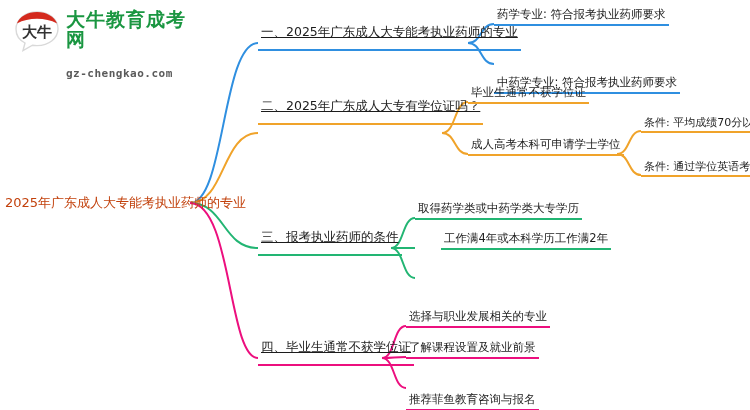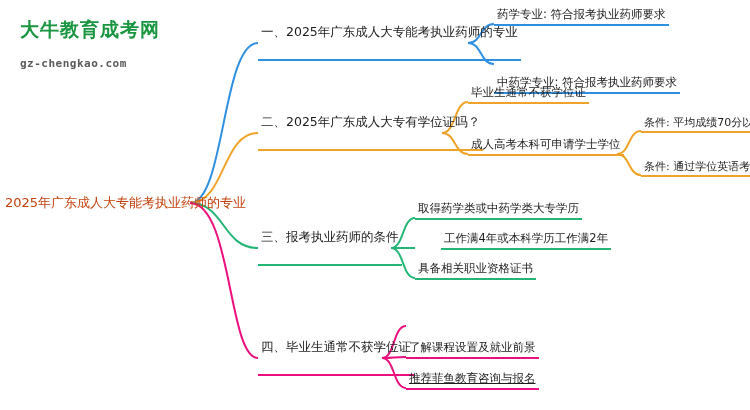--- a/index.html
+++ b/index.html
@@ -26,21 +26,21 @@
   
   .node{position:absolute;white-space:nowrap;line-height:1;
         font-family:"DejaVu Sans","Liberation Sans",sans-serif;color:#1c1c1c;}
   .node .txt{display:block;padding:0 3px 3px 3px;}
 
   
   .root{font-size:13px;color:#c2410c;left:2px;top:196px;}
 
   
   .l1{font-size:12.5px;}
-  .l1 .txt{padding-bottom:20px;}
+  .l1 .txt{padding-bottom:10px;text-decoration:underline;}
 
   
   .l2{font-size:11.5px;}
   .l3{font-size:11px;}
 
   
   .u-blue{border-bottom:2px solid #2f8fe0;text-align:center;}
   .u-orange{border-bottom:2px solid #f0a32a;}
   .u-green{border-bottom:2px solid #22b573;}
   .u-pink{border-bottom:2px solid #ec0f7e;}
@@ -70,41 +70,50 @@
     <path d="M391,248 C404,248 402,218 415,218" fill="none" stroke="#22b573" stroke-width="2"></path>
     <path d="M391,248 C404,248 402,248 415,248" fill="none" stroke="#22b573" stroke-width="2"></path>
     <path d="M391,248 C404,248 402,278 415,278" fill="none" stroke="#22b573" stroke-width="2"></path>
 
     <path d="M382,358 C395,358 393,326 406,326" fill="none" stroke="#ec0f7e" stroke-width="2"></path>
     <path d="M382,358 C395,358 393,357 406,357" fill="none" stroke="#ec0f7e" stroke-width="2"></path>
     <path d="M382,358 C395,358 393,388 406,388" fill="none" stroke="#ec0f7e" stroke-width="2"></path>
   </svg>
 
   <div class="logo">
+    <span class="logo-mark">
+      <svg width="46" height="42" viewBox="0 0 46 42" xmlns="http://www.w3.org/2000/svg">
+        <path d="M23 2 C11 2 2 9.5 2 19 C2 25 5.5 30.2 11 33 L9 40.5 L18.5 35.2
+                 C20 35.5 21.5 35.6 23 35.6 C35 35.6 44 28.2 44 18.8 C44 9.4 35 2 23 2 Z" fill="#ffffff" stroke="#d9d9d9" stroke-width="1.4"></path>
+        <path d="M23 2 C13.5 2 5.6 6.7 2.9 13.4 C9 10.2 15.6 8.7 23 8.7
+                 C30.4 8.7 37 10.2 43.1 13.4 C40.4 6.7 32.5 2 23 2 Z" fill="#d42a1e"></path>
+        <text x="23" y="27" text-anchor="middle" font-size="15" font-weight="bold" fill="#333" font-family="DejaVu Sans, sans-serif">大牛</text>
+      </svg>
+    </span>
     <span class="logo-text">
       <span class="logo-title">大牛教育成考网</span>
       <span class="logo-sub">gz-chengkao.com</span>
     </span>
   </div>
 
   <div class="node root">
     <span class="txt u-none">2025年广东成人大专能考执业药师的专业</span>
   </div>
 
   <div class="node l1" style="left:258px;top:26px;">
     <span class="txt u-blue">一、2025年广东成人大专能考执业药师的专业</span>
   </div>
   <div class="node l2" style="left:494px;top:9px;">
     <span class="txt u-blue">药学专业: 符合报考执业药师要求</span>
   </div>
   <div class="node l2" style="left:494px;top:49px;margin-top:28px;">
     <span class="txt u-blue">中药学专业: 符合报考执业药师要求</span>
   </div>
 
-  <div class="node l1" style="left:258px;top:116px;">
+  <div class="node l1" style="left:258px;top:100px;">
     <span class="txt u-orange">二、2025年广东成人大专有学位证吗？</span>
   </div>
   <div class="node l2" style="left:468px;top:87px;">
     <span class="txt u-orange">毕业生通常不获学位证</span>
   </div>
   <div class="node l2" style="left:468px;top:139px;">
     <span class="txt u-orange">成人高考本科可申请学士学位</span>
   </div>
   <div class="node l3" style="left:641px;top:117px;">
     <span class="txt u-orange">条件: 平均成绩70分以上</span>
@@ -115,27 +124,27 @@
 
   <div class="node l2" style="left:415px;top:203px;">
     <span class="txt u-green">取得药学类或中药学类大专学历</span>
   </div>
   <div class="node l1" style="left:258px;top:231px;">
     <span class="txt u-green">三、报考执业药师的条件</span>
   </div>
   <div class="node l2" style="left:415px;top:233px;margin-left:26px;">
     <span class="txt u-green">工作满4年或本科学历工作满2年</span>
   </div>
-  <div class="node l2" style="left:415px;top:263px;">
-    <span class="txt u-green">具备相关职业资格证书</span>
-  </div>
 
   <div class="node l1" style="left:258px;top:341px;">
     <span class="txt u-pink">四、毕业生通常不获学位证</span>
   </div>
+  <div class="node l2" style="left:406px;top:311px;">
+    <span class="txt u-pink">选择与职业发展相关的专业</span>
+  </div>
   <div class="node l2" style="left:406px;top:342px;">
     <span class="txt u-pink">了解课程设置及就业前景</span>
   </div>
-  <div class="node l2" style="left:406px;top:373px;text-decoration:underline;">
+  <div class="node l2" style="left:406px;top:394px;">
     <span class="txt u-pink">推荐菲鱼教育咨询与报名</span>
   </div>
 
 </div>
 
 </body></html>

